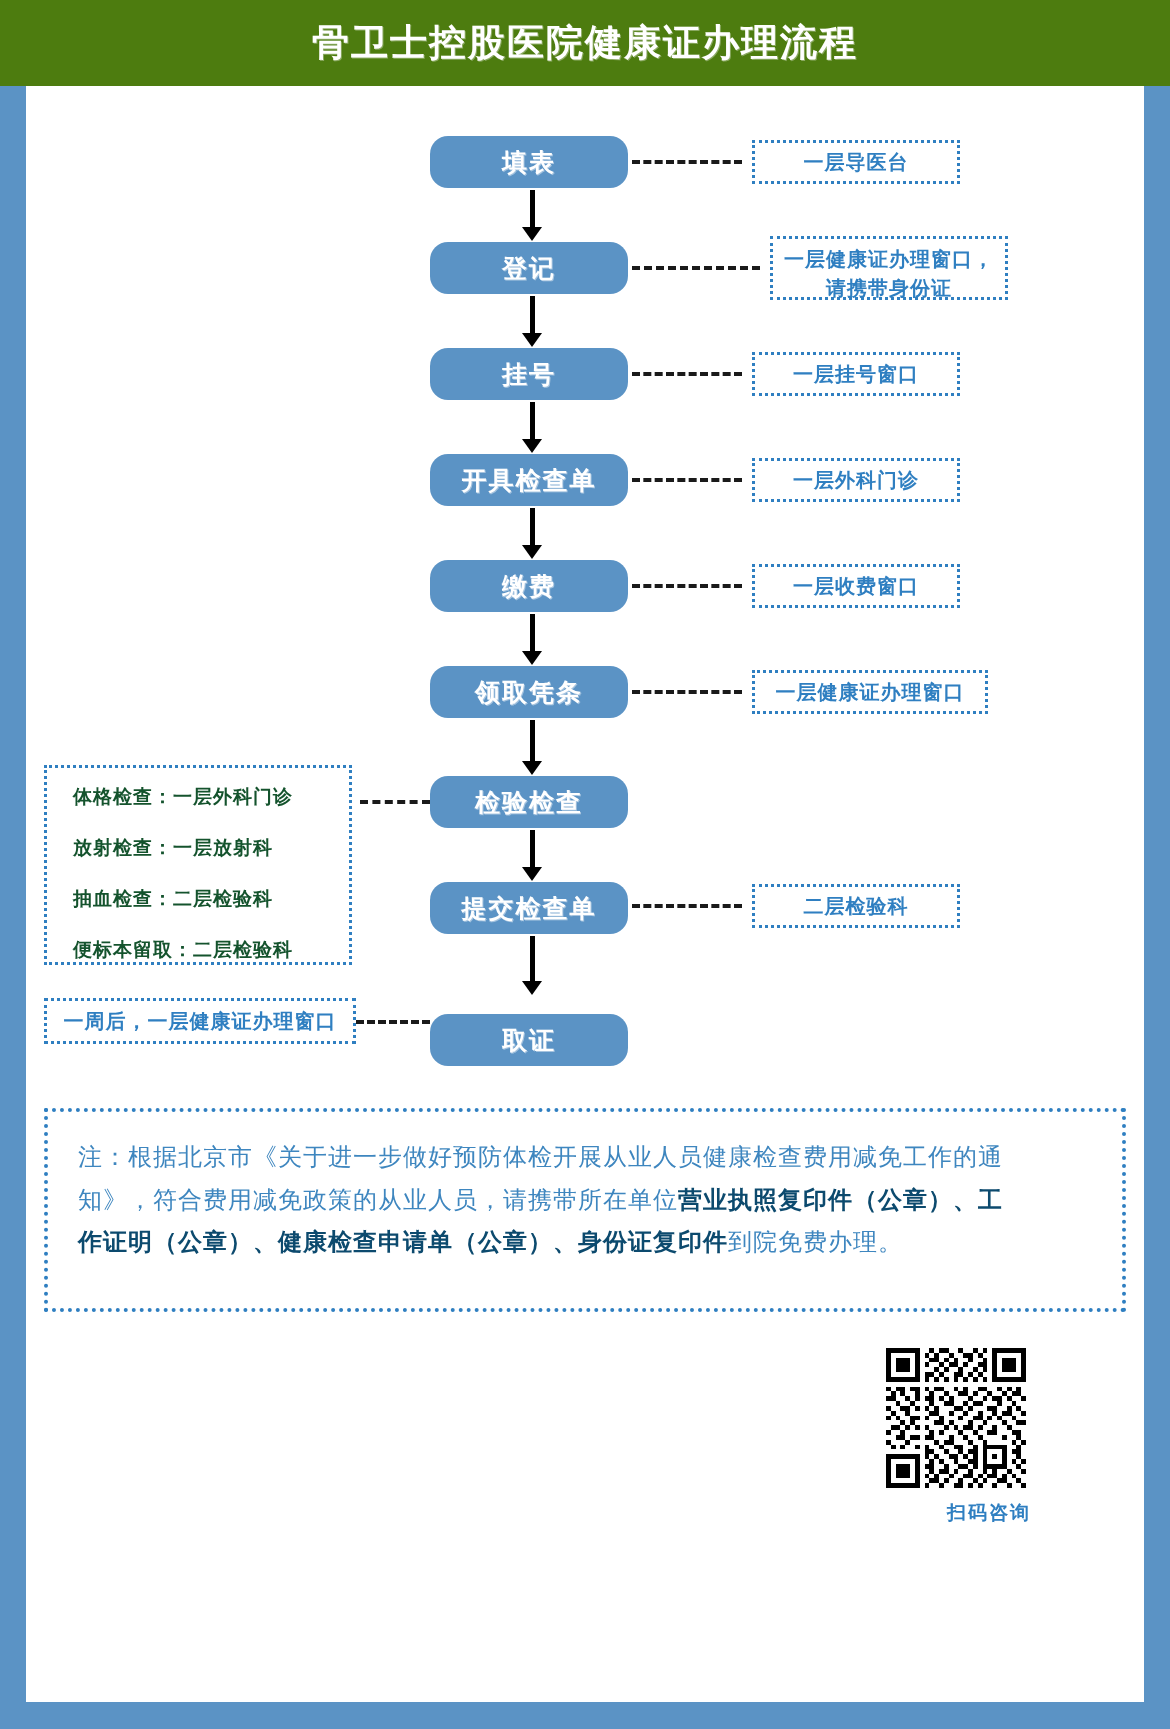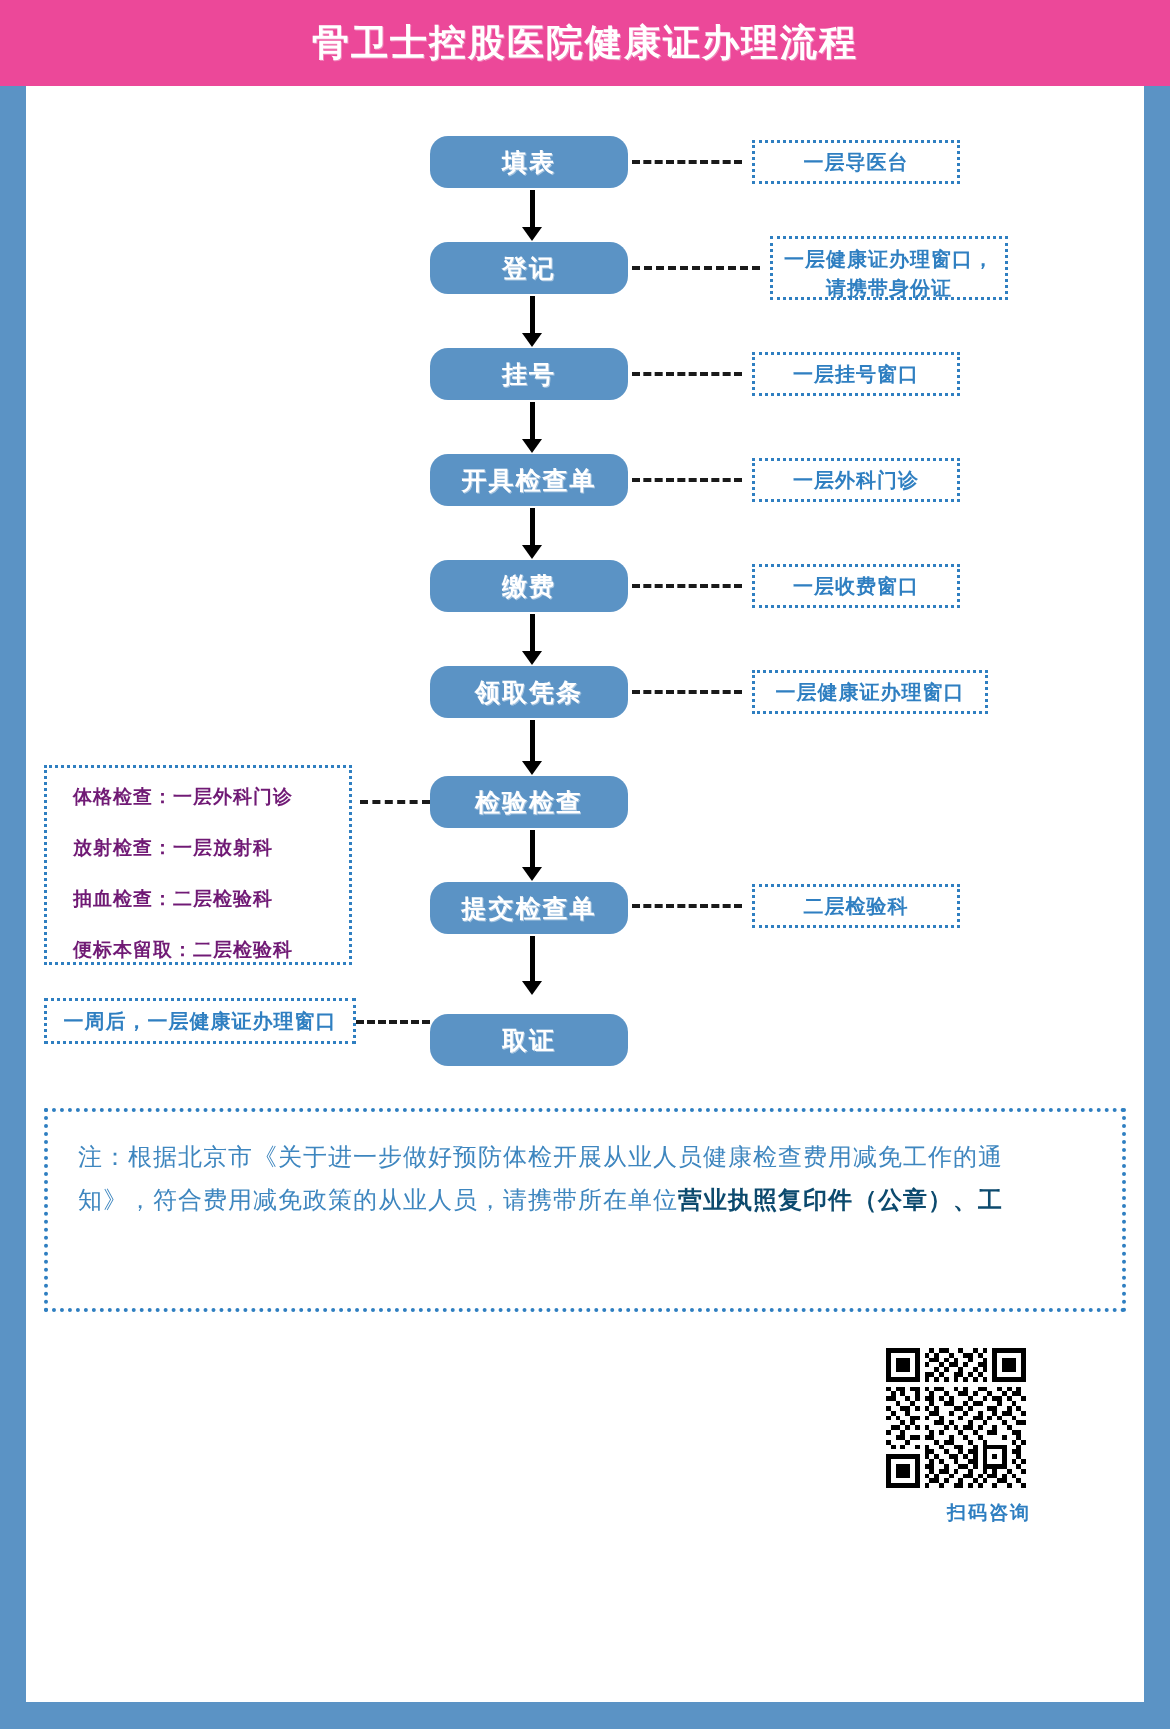--- a/index.html
+++ b/index.html
@@ -11,21 +11,21 @@
   body {
     background: #5b93c5;
     position: relative;
     overflow: hidden;
   }
 
   
   .header {
     height: 86px;
     width: 100%;
-    background: #ec4899;
+    background: #4d7c0f;
     display: flex;
     align-items: center;
     justify-content: center;
   }
   .header-title {
     color: #ffffff;
     font-size: 37px;
     font-weight: bold;
     letter-spacing: 2px;
     text-shadow: 1px 1px 0 rgba(255,255,255,0.35);
@@ -115,21 +115,21 @@
     position: absolute;
     left: 18px;
     top: 679px;
     width: 308px;
     height: 200px;
     border: 3px dotted #2f7fc1;
     background: #ffffff;
     padding: 16px 0 0 26px;
   }
   .list-box .list-item {
-    color: #701a75;
+    color: #14532d;
     font-size: 19px;
     font-weight: bold;
     letter-spacing: 1px;
     margin-bottom: 25px;
     white-space: nowrap;
   }
 
   
   .notes {
     position: absolute;
@@ -242,20 +242,23 @@
     </div>
 
   </div>
 
   <div class="notes">
     <div class="notes-line">
       <span>注：根据北京市《关于进一步做好预防体检开展从业人员健康检查费用减免工作的通</span>
     </div>
     <div class="notes-line">
       <span>知》，符合费用减免政策的从业人员，请携带所在单位</span><b>营业执照复印件（公章）、工</b>
+    </div>
+    <div class="notes-line">
+      <b>作证明（公章）、健康检查申请单（公章）、身份证复印件</b><span>到院免费办理。</span>
     </div>
   </div>
 
   <div class="qr-wrap">
     <svg class="qr" viewBox="0 0 29 29" shape-rendering="crispEdges">
       <rect width="29" height="29" fill="#ffffff"></rect>
       <g fill="#000000">
 
         <rect x="0" y="0" width="7" height="1"></rect>
           <rect x="0" y="6" width="7" height="1"></rect>

